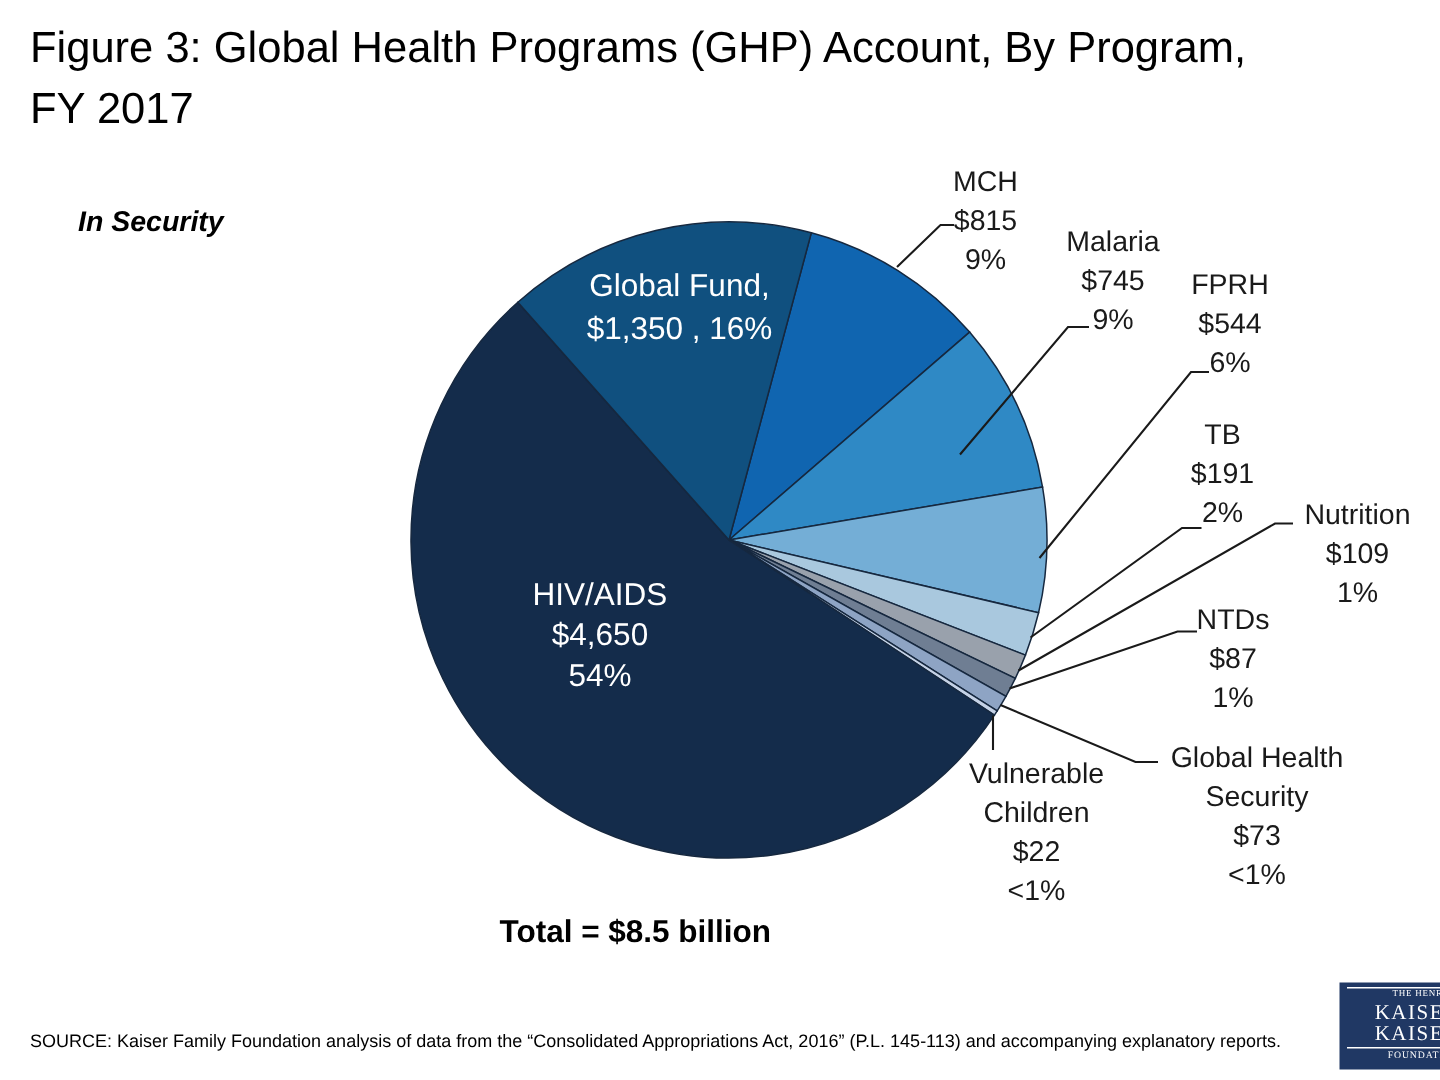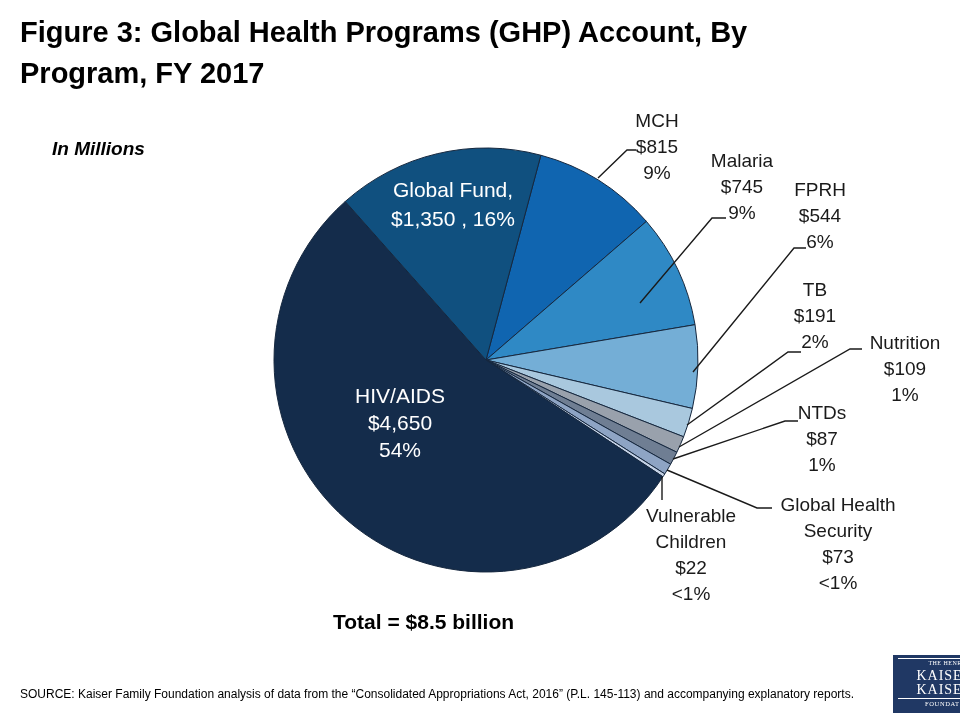--- a/index.html
+++ b/index.html
@@ -2,21 +2,21 @@
 <html><head>
 <meta charset="utf-8">
 <style>
   html,body{margin:0;padding:0;}
   body{
     width:960px;height:720px;position:relative;background:#ffffff;
     font-family:"Liberation Sans",sans-serif;overflow:hidden;
   }
   .title{
     position:absolute;left:20px;top:12px;width:850px;
-    font-size:29px;font-weight:bold;color:#000000;line-height:1.4;
+    font-size:29px;font-weight:normal;color:#000000;line-height:1.4;
   }
   .units{
     position:absolute;left:52px;top:138px;
     font-size:19px;font-weight:bold;font-style:italic;color:#000000;
   }
   #pie-svg{position:absolute;left:0;top:0;}
   .total{
     position:absolute;left:333px;top:610px;width:320px;text-align:left;
     font-size:21px;font-weight:bold;color:#000000;
   }
@@ -33,21 +33,21 @@
   .logo-rule.top{margin-top:3px;}
   .logo-line1{font-size:6px;line-height:9px;letter-spacing:0.5px;}
   .logo-kaiser{font-size:14px;line-height:15px;letter-spacing:1px;}
   .logo-family{font-size:14px;line-height:14px;letter-spacing:1px;padding-bottom:1px;}
   .logo-foundation{font-size:6.5px;line-height:10px;letter-spacing:0.6px;}
 </style>
 </head>
 <body>
 
 <div class="title">Figure 3: Global Health Programs (GHP) Account, By Program, FY 2017</div>
-<div class="units">In Millions</div>
+<div class="units">In Security</div>
 
 <svg id="pie-svg" width="960" height="720" viewBox="0 0 960 720" xmlns="http://www.w3.org/2000/svg">
     <path d="M 486 360 L 540.87 155.22 A 212 212 0 0 1 646.42 221.40 Z" fill="#1065B0" stroke="#16283f" stroke-width="1"></path>
     <path d="M 486 360 L 646.42 221.40 A 212 212 0 0 1 695.04 324.68 Z" fill="#2F89C5" stroke="#16283f" stroke-width="1"></path>
     <path d="M 486 360 L 695.04 324.68 A 212 212 0 0 1 692.38 408.48 Z" fill="#74AED6" stroke="#16283f" stroke-width="1"></path>
     <path d="M 486 360 L 692.38 408.48 A 212 212 0 0 1 683.62 436.76 Z" fill="#A9C8DE" stroke="#16283f" stroke-width="1"></path>
     <path d="M 486 360 L 683.62 436.76 A 212 212 0 0 1 676.87 452.26 Z" fill="#99A1AC" stroke="#16283f" stroke-width="1"></path>
     <path d="M 486 360 L 676.87 452.26 A 212 212 0 0 1 670.62 464.21 Z" fill="#6F7E93" stroke="#16283f" stroke-width="1"></path>
     <path d="M 486 360 L 670.62 464.21 A 212 212 0 0 1 664.79 473.92 Z" fill="#8EA4C4" stroke="#16283f" stroke-width="1"></path>
     <path d="M 486 360 L 664.79 473.92 A 212 212 0 0 1 662.93 476.79 Z" fill="#C5D2E6" stroke="#16283f" stroke-width="1"></path>

